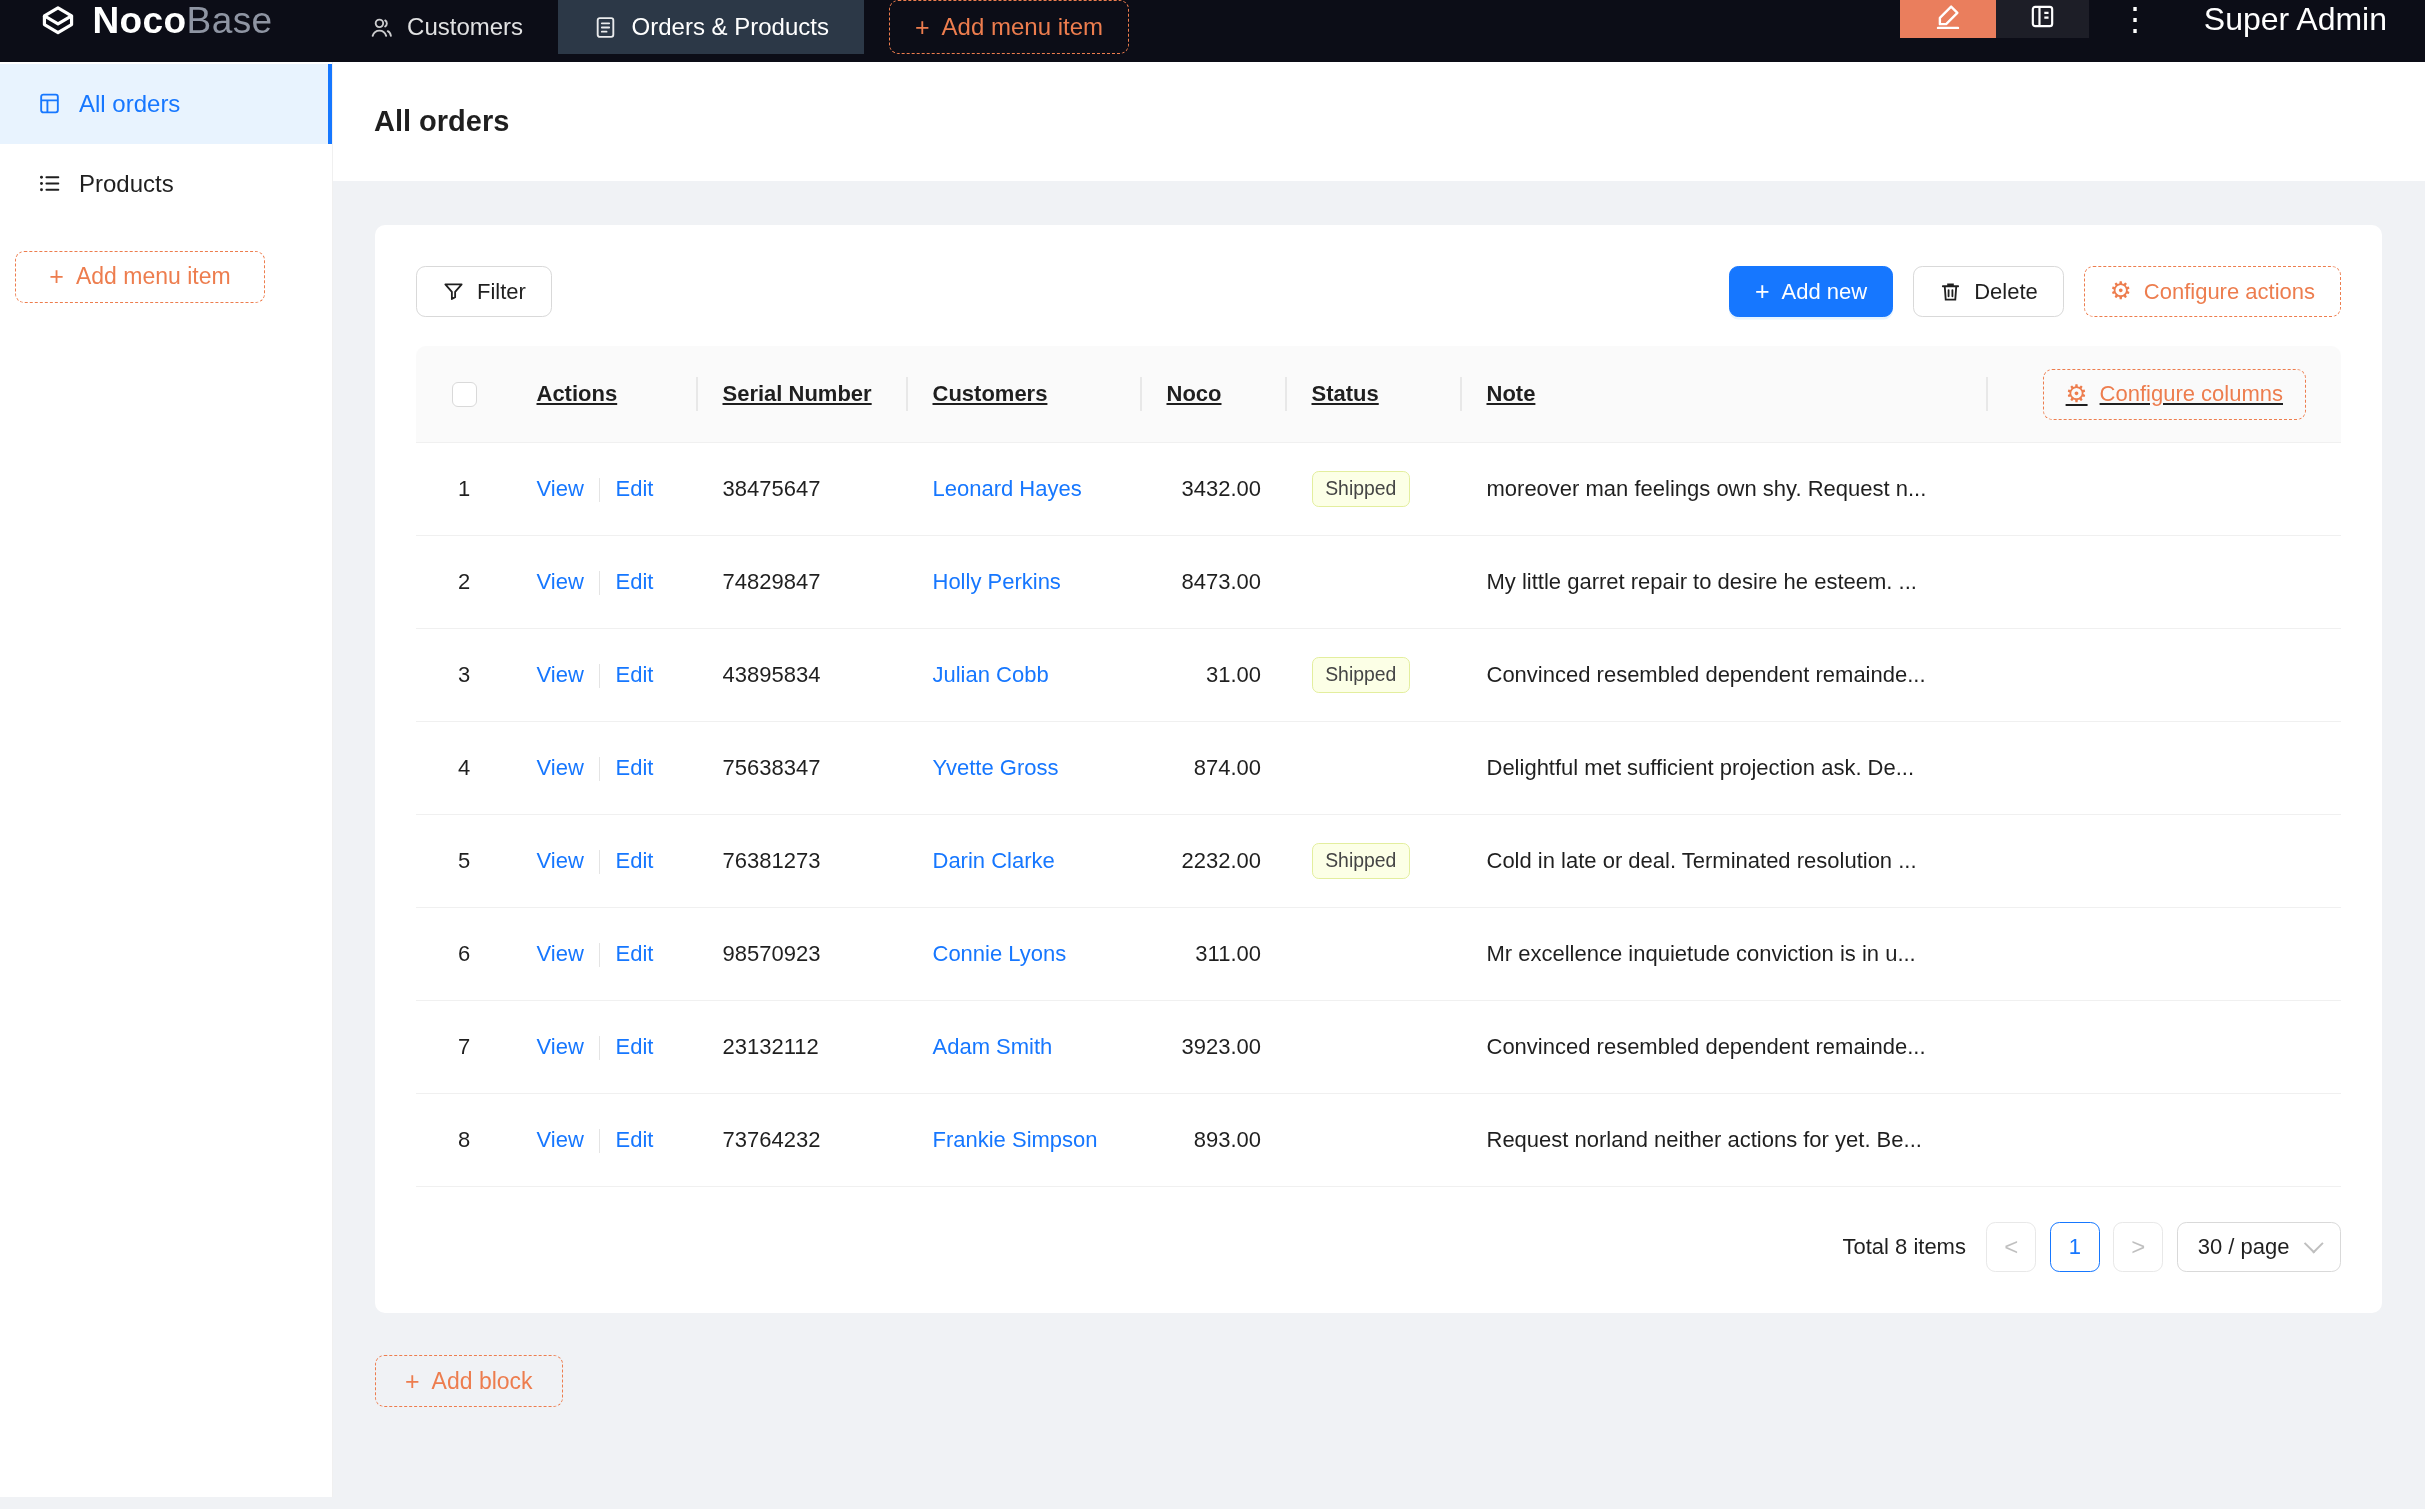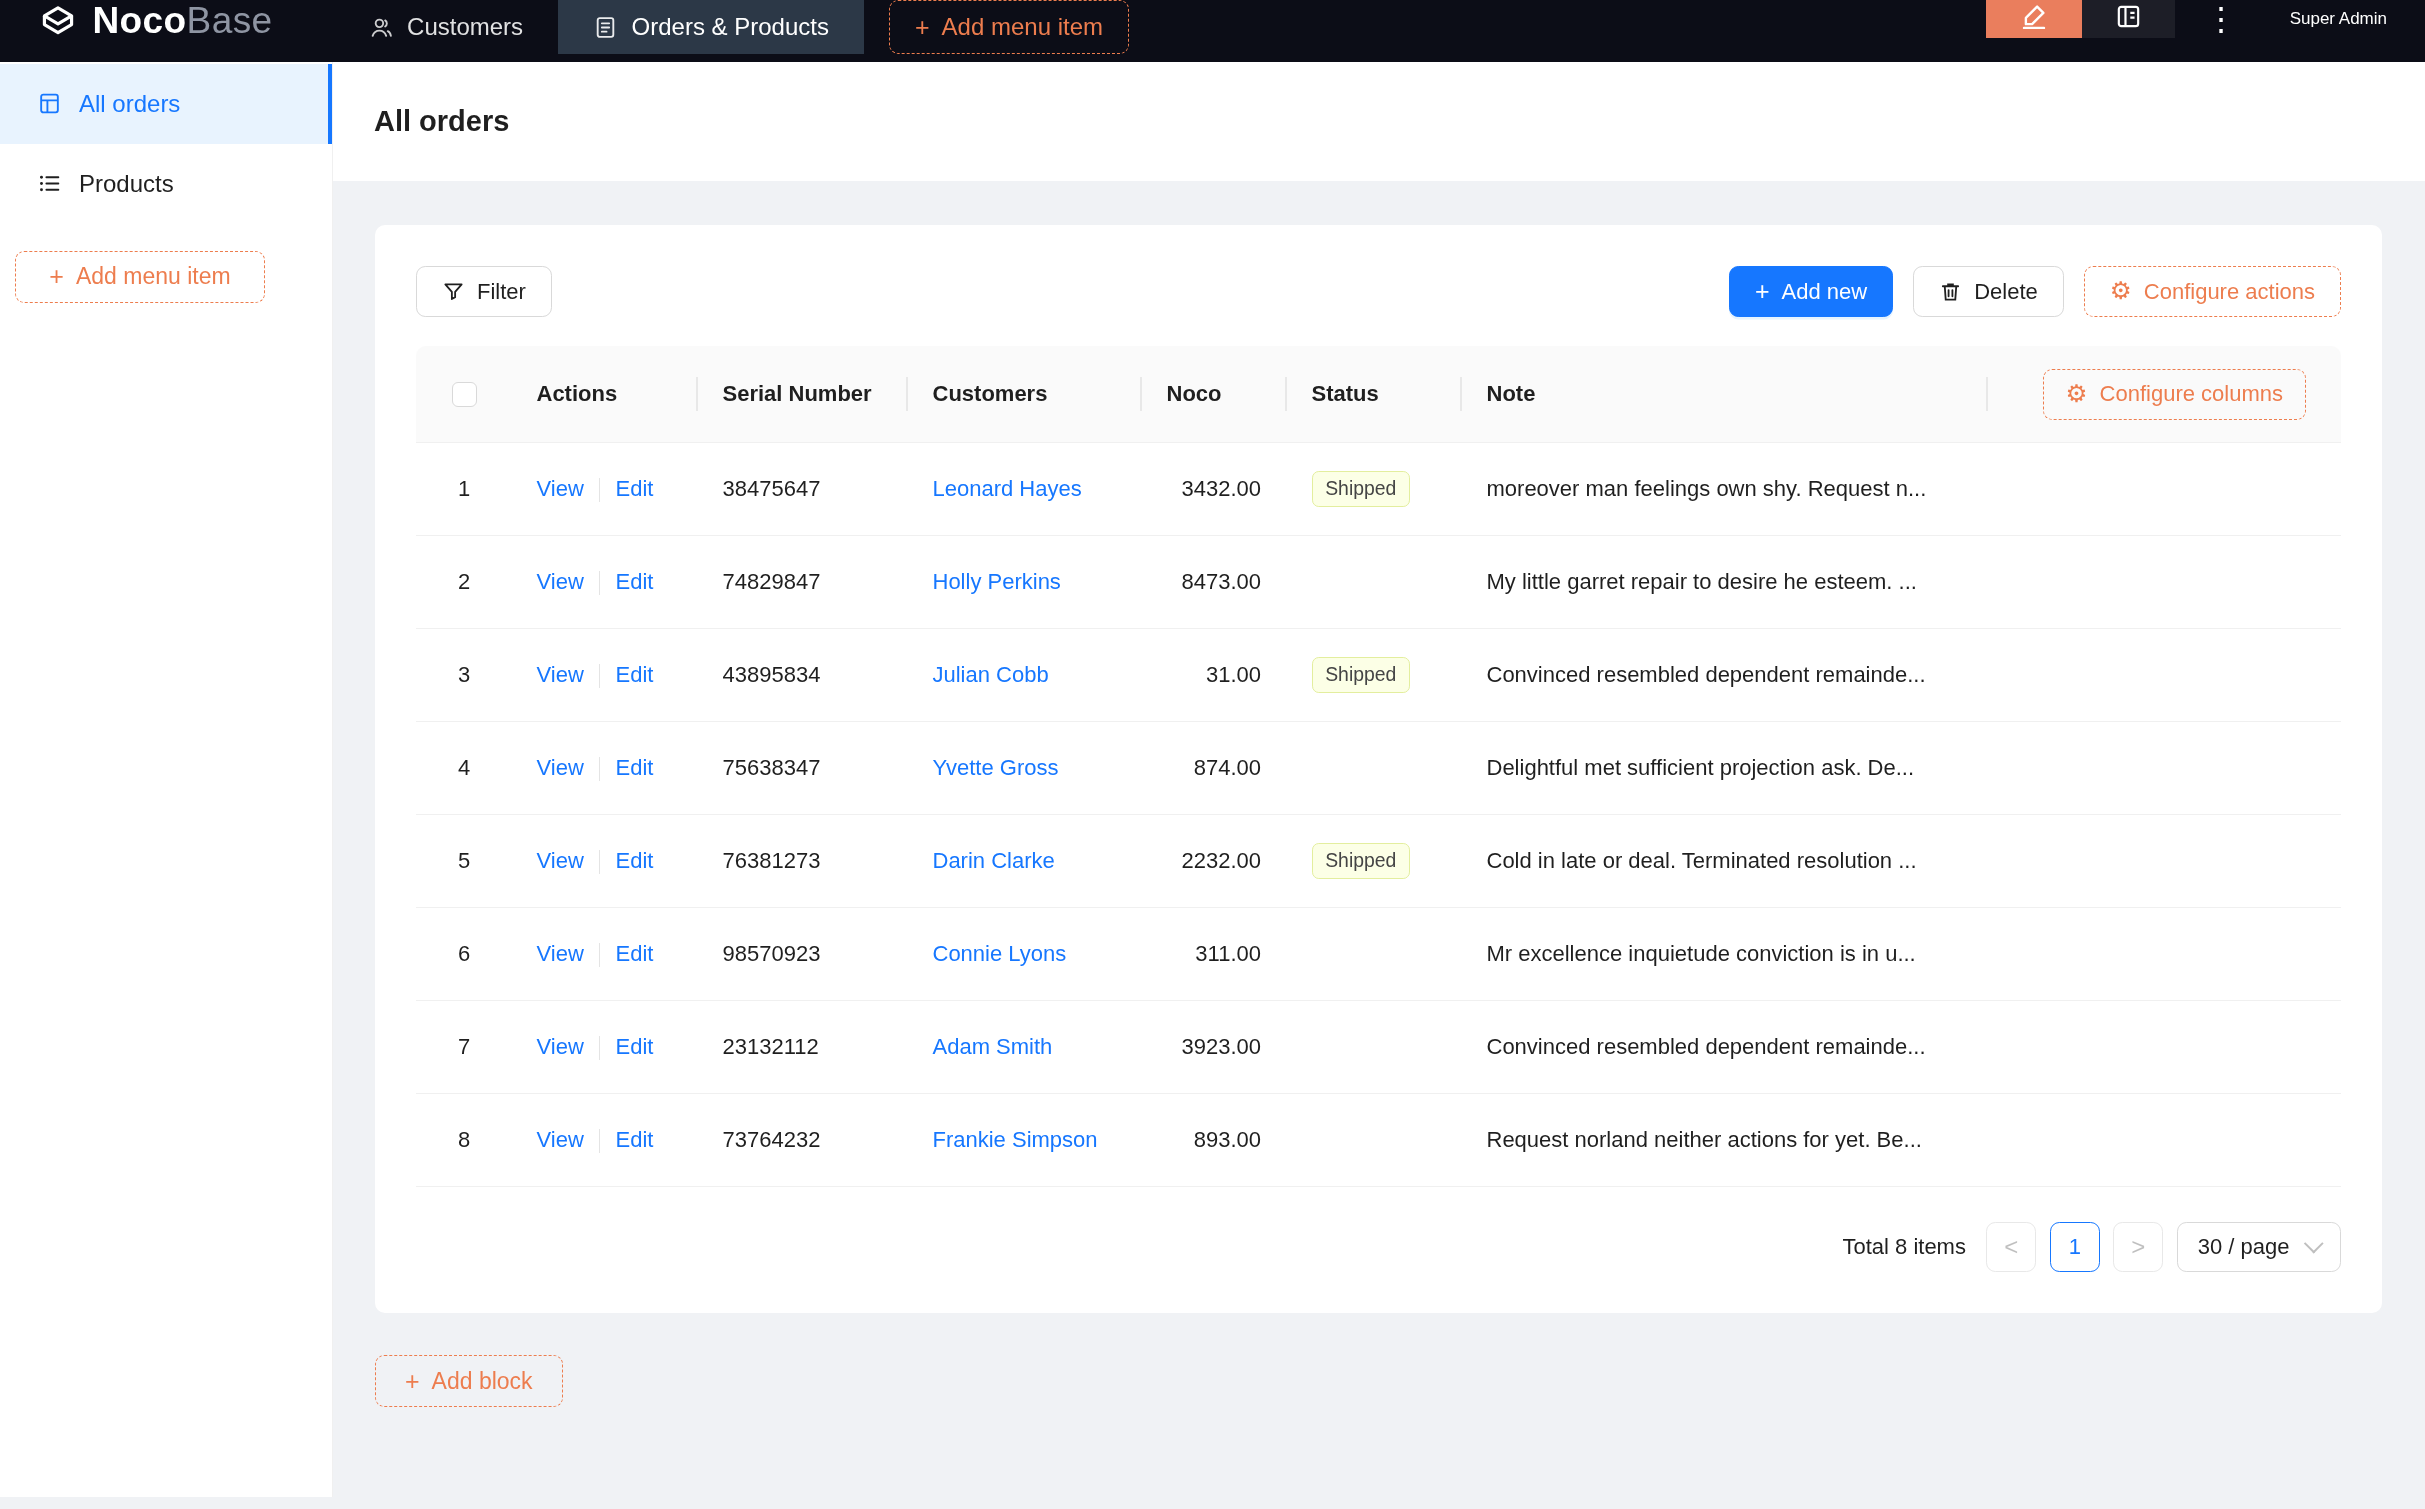--- a/index.html
+++ b/index.html
@@ -41,21 +41,21 @@
   .designer-btn {
     width:96px; background:var(--designer-bg,#ea7e5d);
     display:flex; align-items:center; justify-content:center; cursor:pointer;
   }
   .icon-btn {
     width:93px; display:flex; align-items:center; justify-content:center;
     color:#fff; cursor:pointer;
   }
   .icon-btn.grid { background:rgba(255,255,255,0.07); }
   .dots { font-size:32px; }
-  .user { display:flex; align-items:center; padding:0 39px 0 22px; font-size:17px; cursor:pointer; }
+  .user { display:flex; align-items:center; padding:0 39px 0 22px; font-size:32px; cursor:pointer; }
 
   
   .layout { display:flex; height:1435px; }
   .sidebar {
     width:333px; background:#fff; border-right:1.7px solid #f0f0f0; flex-shrink:0;
     padding-top:1.7px;
   }
   .side-item {
     height:80px; display:flex; align-items:center; gap:17px; padding:0 37px;
     font-size:24px; cursor:pointer; color:rgba(0,0,0,0.88);
@@ -89,21 +89,21 @@
     box-shadow:0 2.5px 0 rgba(5,145,255,0.1); }
   .btn-dashed { border-style:dashed; border-color:var(--accent,#ed7d4e); color:var(--accent,#ed7d4e); background:transparent; }
   .toolbar-right { margin-left:auto; display:flex; align-items:center; gap:20px; }
   .gear { font-size:24.5px; line-height:1; }
 
   
   .table { margin-top:29px; --cols:96px 186px 210px 234px 145px 175px 1fr 353px; }
   .thead, .trow { display:grid; grid-template-columns:var(--cols); align-items:center; }
   .thead {
     height:97px; background:#fafafa; font-weight:600;
-    border-bottom:1.7px solid #f0f0f0; border-radius:10px 10px 0 0;
+    border-bottom:1.7px solid #f0f0f0; border-radius:10px 10px 0 0;text-decoration:underline;
   }
   .th { padding-left:24.5px; position:relative; }
   .th.sep::after {
     content:""; position:absolute; right:0; top:50%; transform:translateY(-50%);
     width:1.7px; height:34px; background:rgba(5,5,5,0.07);
   }
   .th-check { display:flex; justify-content:center; padding-left:0; }
   .th-config { display:flex; justify-content:flex-end; padding-right:35px; }
   .config-cols { height:51px; padding:0 22px; font-size:22px; }
   .trow { height:93px; border-bottom:1.7px solid #f0f0f0; }

